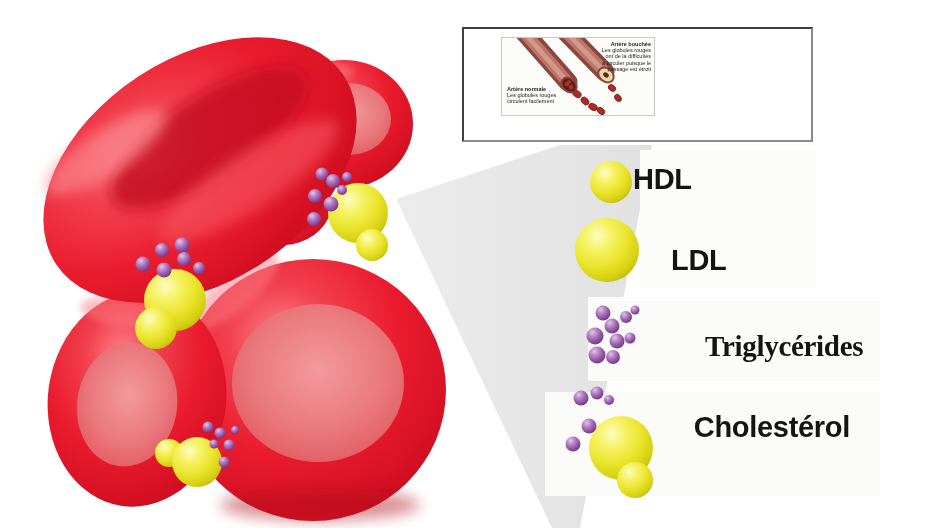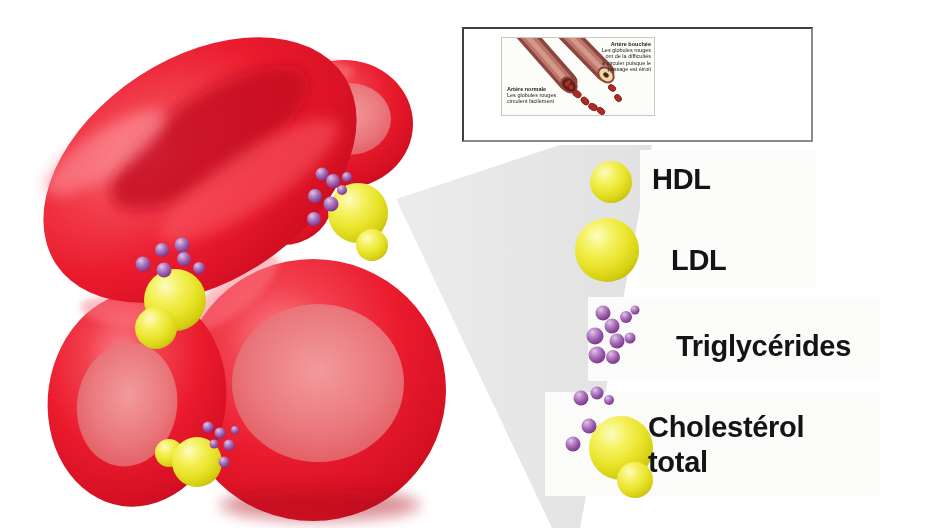--- a/index.html
+++ b/index.html
@@ -24,24 +24,24 @@
   .fig-label .t{display:block;font-weight:bold;}
   .fig-label span{display:block;}
   .fig-label.blocked{right:3px;top:3px;text-align:right;}
   .fig-label.normal{left:5px;top:48px;text-align:left;}
   
   .legend-label{
     position:absolute;font-weight:bold;color:#141414;
     font-size:29px;letter-spacing:-0.3px;white-space:nowrap;
   }
   .legend-label span{display:block;}
-  #lbl-hdl{left:652px;top:163px;}
+  #lbl-hdl{left:633px;top:163px;}
   #lbl-ldl{left:671px;top:244px;}
-  #lbl-trig{left:676px;top:330px;}
-  #lbl-chol{left:648px;top:410px;width:202px;text-align:left;line-height:35px;white-space:normal;}
+  #lbl-trig{left:705px;top:330px;font-family:Liberation Serif, serif;}
+  #lbl-chol{left:648px;top:410px;width:202px;text-align:right;line-height:35px;white-space:normal;}
 </style>
 </head>
 <body>
 
 <div class="stage">
 
   <svg class="main" width="946" height="528" viewBox="0 0 946 528">
     <defs>
       <radialGradient id="redGrad" cx="38%" cy="30%" r="80%">
         <stop offset="0%" stop-color="#fa8089"></stop>
@@ -242,16 +242,15 @@
     <span>HDL</span>
   </div>
   <div class="legend-label" id="lbl-ldl">
     <span>LDL</span>
   </div>
   <div class="legend-label" id="lbl-trig">
     <span>Triglycérides</span>
   </div>
   <div class="legend-label" id="lbl-chol">
     <span>Cholestérol</span>
-    <span>total</span>
   </div>
 
 </div>
 
 </body></html>

